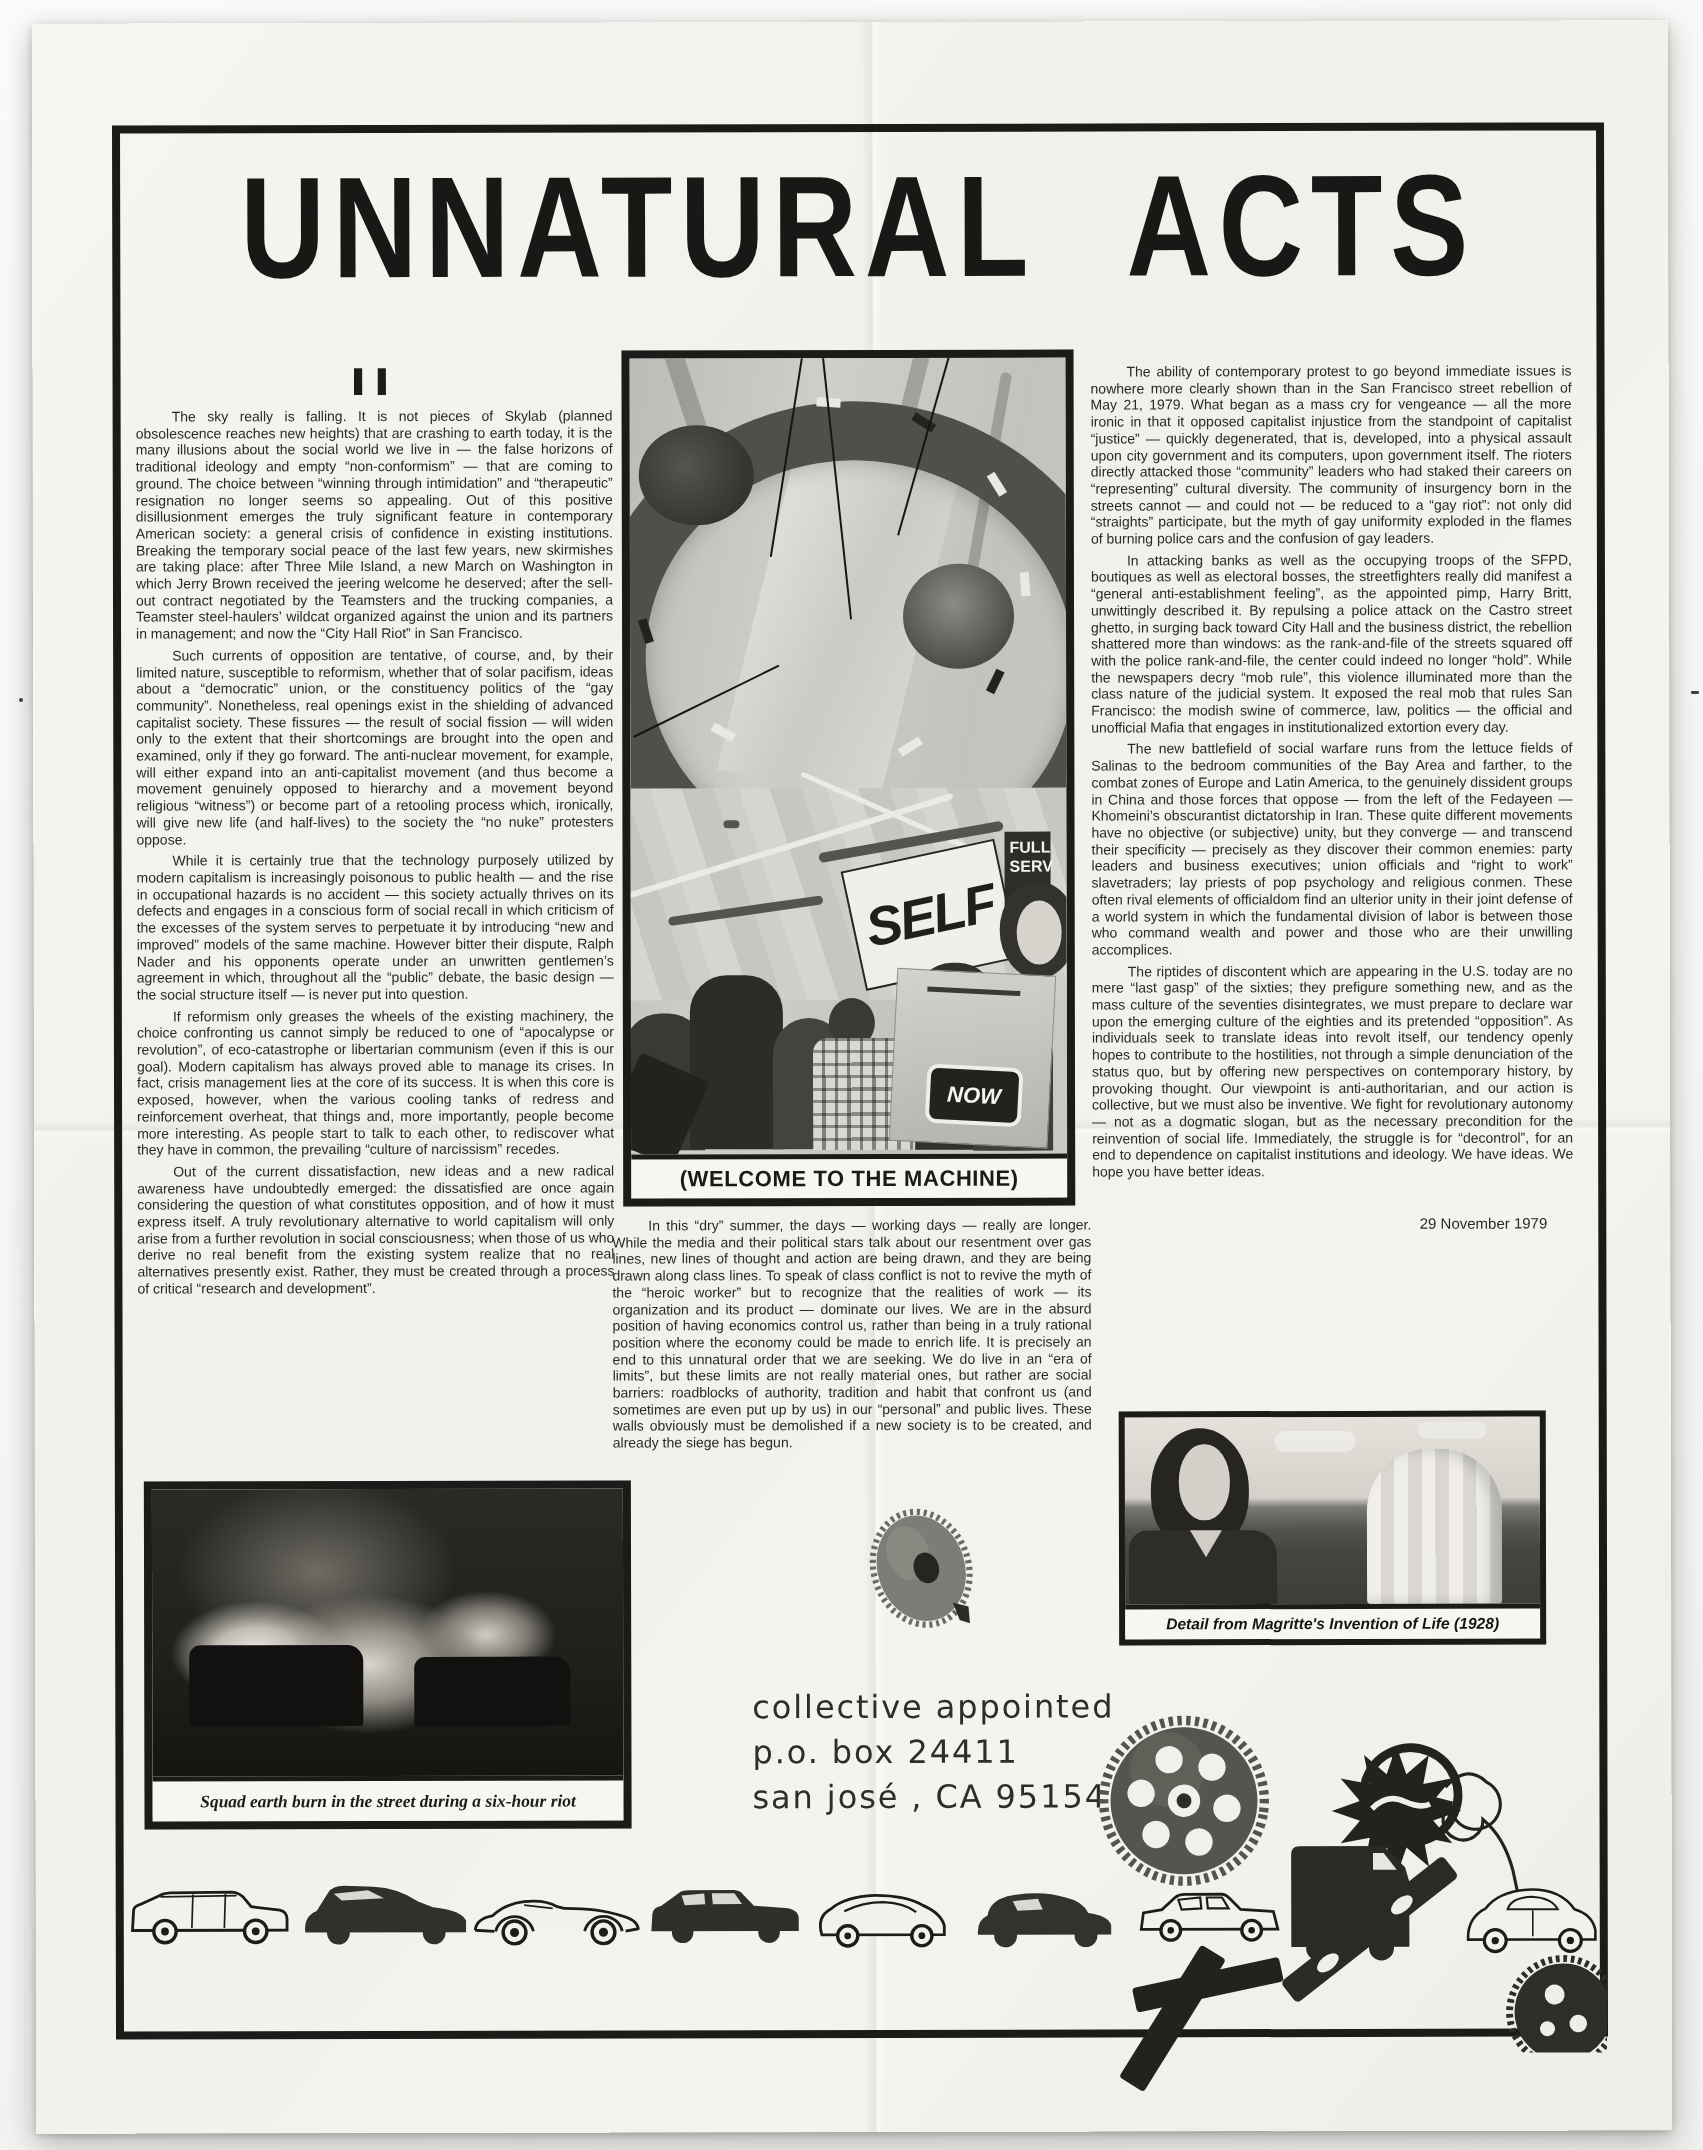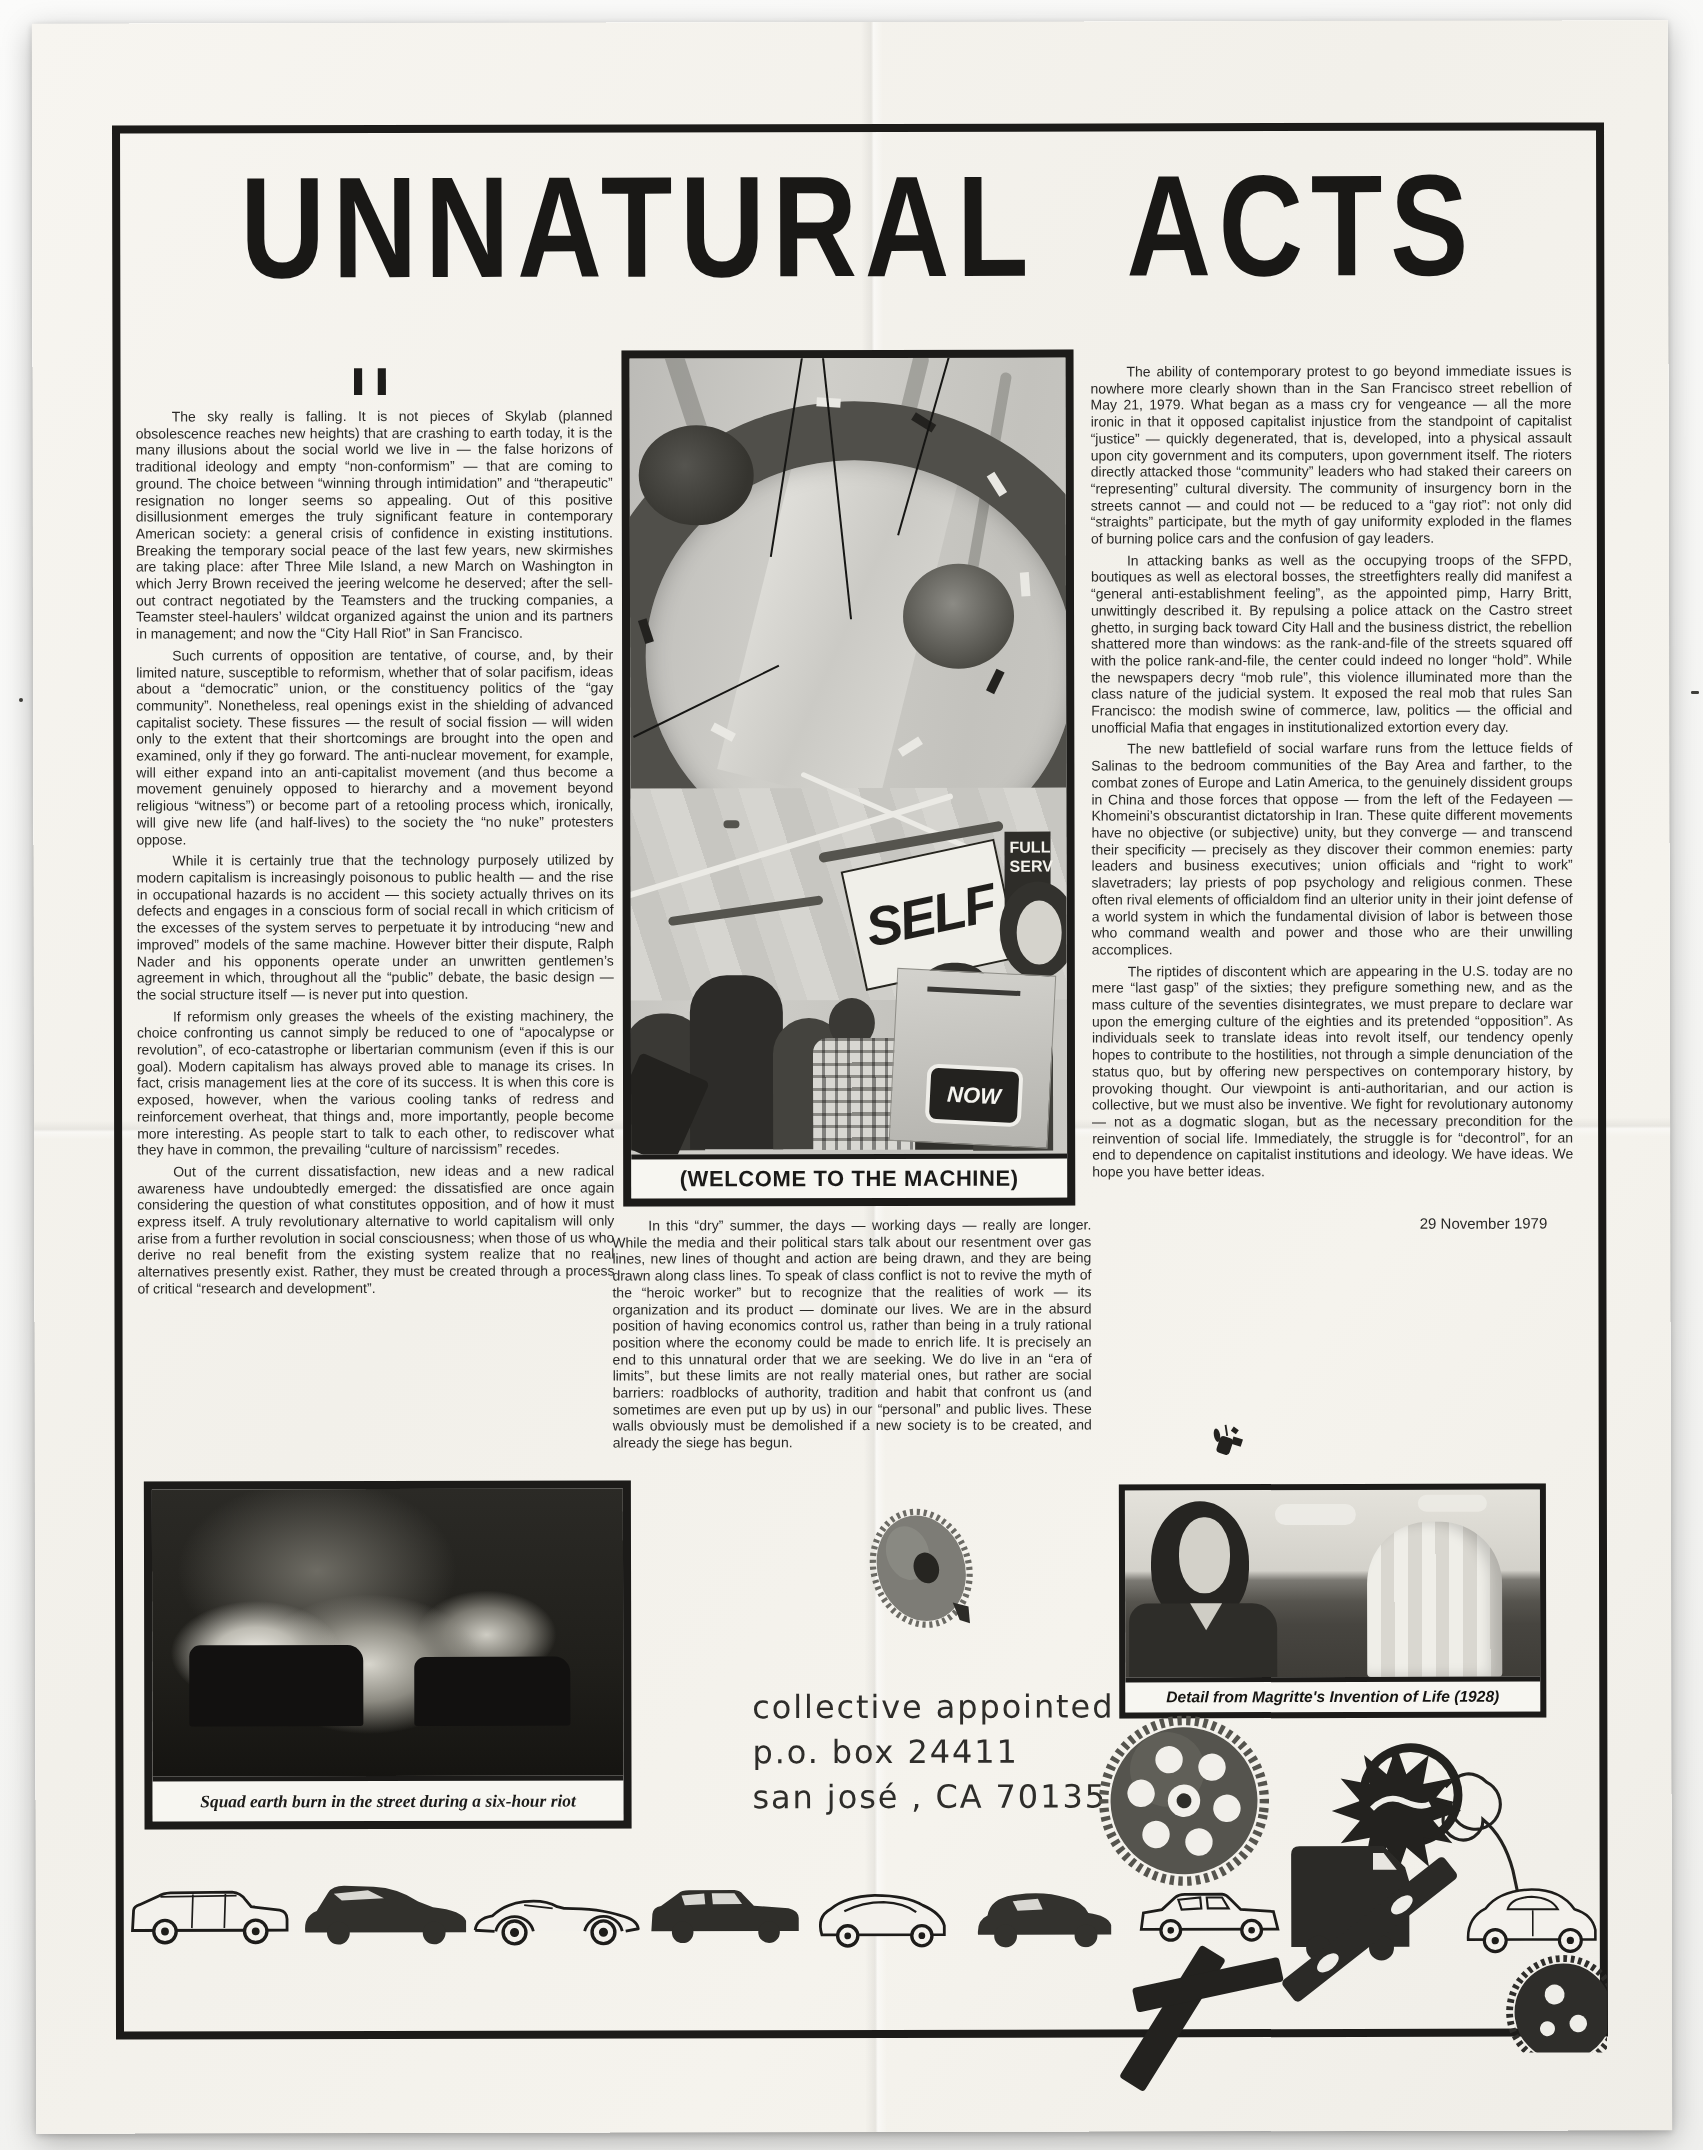--- a/index.html
+++ b/index.html
@@ -47,21 +47,21 @@
   .squad{left:109px;top:1458px;width:471px;height:332px;}
   .squad-art{position:absolute;inset:0 0 40px 0;overflow:hidden;background:
     radial-gradient(118px 72px at 22% 56%,#efede6 0%,#bdbbb2 35%,rgba(60,58,52,0) 72%),
     radial-gradient(150px 93px at 46% 60%,#d8d6cd 0%,#8d8b82 40%,rgba(40,39,35,0) 75%),
     radial-gradient(93px 59px at 71% 50%,#cfcdc4 0%,#7a7870 45%,rgba(40,39,35,0) 75%),
     radial-gradient(199px 131px at 35% 28%,#6e6c64 0%,rgba(35,34,30,0) 70%),
     linear-gradient(#2b2a26,#201f1b 60%,#151411);}
   .carblob{position:absolute;background:#121110;border-radius:11.2px 16px 2.5px 2.5px;}
   .squad-cap{height:40px;font-family:"Liberation Serif",serif;font-style:italic;font-weight:bold;font-size:17.4px;color:#1d1c1a;}
   
-  .mag{left:1084px;top:1463px;width:415px;height:222px;border-width:6.9px;}
+  .mag{left:1084px;top:1390px;width:415px;height:222px;border-width:6.9px;}
   .mag-art{position:absolute;inset:0 0 30px 0;overflow:hidden;background:linear-gradient(#e4e2db 0%,#d3d1ca 42%,#7b7973 47%,#56544e 58%,#474540 70%,#3e3c37 100%);}
   .mag-cap{height:30px;font-weight:bold;font-style:italic;font-size:15.6px;color:#161512;}
   .hair{position:absolute;left:26px;top:11.2px;width:98px;height:122px;background:#262522;border-radius:52% 52% 46% 46%;}
   .wface{position:absolute;left:54px;top:27.4px;width:51px;height:76px;background:#d3d1c9;border-radius:48%;}
   .dress{position:absolute;left:3.7px;top:113px;width:148px;height:74px;background:#2e2d29;border-radius:18.7px 25px 0 0;}
   .vneck{position:absolute;left:65px;top:113px;width:0;height:0;border-left:16px solid transparent;border-right:16px solid transparent;border-top:27.4px solid #cfcdc5;}
   .shroud{position:absolute;left:242px;top:32px;width:135px;height:155px;background:repeating-linear-gradient(90deg,#efeee8 0 13.7px,#d9d7d0 13.7px 27.4px);border-radius:62px 62px 3.7px 3.7px;box-shadow:inset -11.2px 0 13.7px rgba(0,0,0,.18);}
   
   .address{position:absolute;left:717px;top:1663px;width:399px;font-family:"DejaVu Sans",sans-serif;font-size:32px;line-height:45px;letter-spacing:1.9px;color:#2e2d2a;}
   
@@ -196,21 +196,21 @@
         <div class="dress"></div>
         <div class="vneck"></div>
         <div class="shroud"></div>
       </div>
       <div class="capstrip mag-cap">Detail from Magritte's Invention of Life (1928)</div>
     </div>
 
     <div class="address">
       <div>collective appointed</div>
       <div>p.o. box 24411</div>
-      <div>san josé , CA 70135</div>
+      <div>san josé , CA 95154</div>
     </div>
 
     <svg class="dec" style="left:1052px;top:1683px;" width="193" height="193" viewBox="0 0 310 310">
       <g transform="rotate(10 155 155)">
         <circle cx="155" cy="155" r="118" fill="#55544e"></circle>
         <circle cx="155" cy="155" r="129" fill="none" stroke="#55544e" stroke-width="15" stroke-dasharray="7 7"></circle>
         <circle cx="120" cy="110" r="60" fill="#68675f" opacity=".6"></circle>
         <circle cx="225" cy="155" r="22" fill="#f2f0eb"></circle>
           <circle cx="190" cy="216" r="22" fill="#f2f0eb"></circle>
         <circle cx="120" cy="216" r="22" fill="#f2f0eb"></circle>

